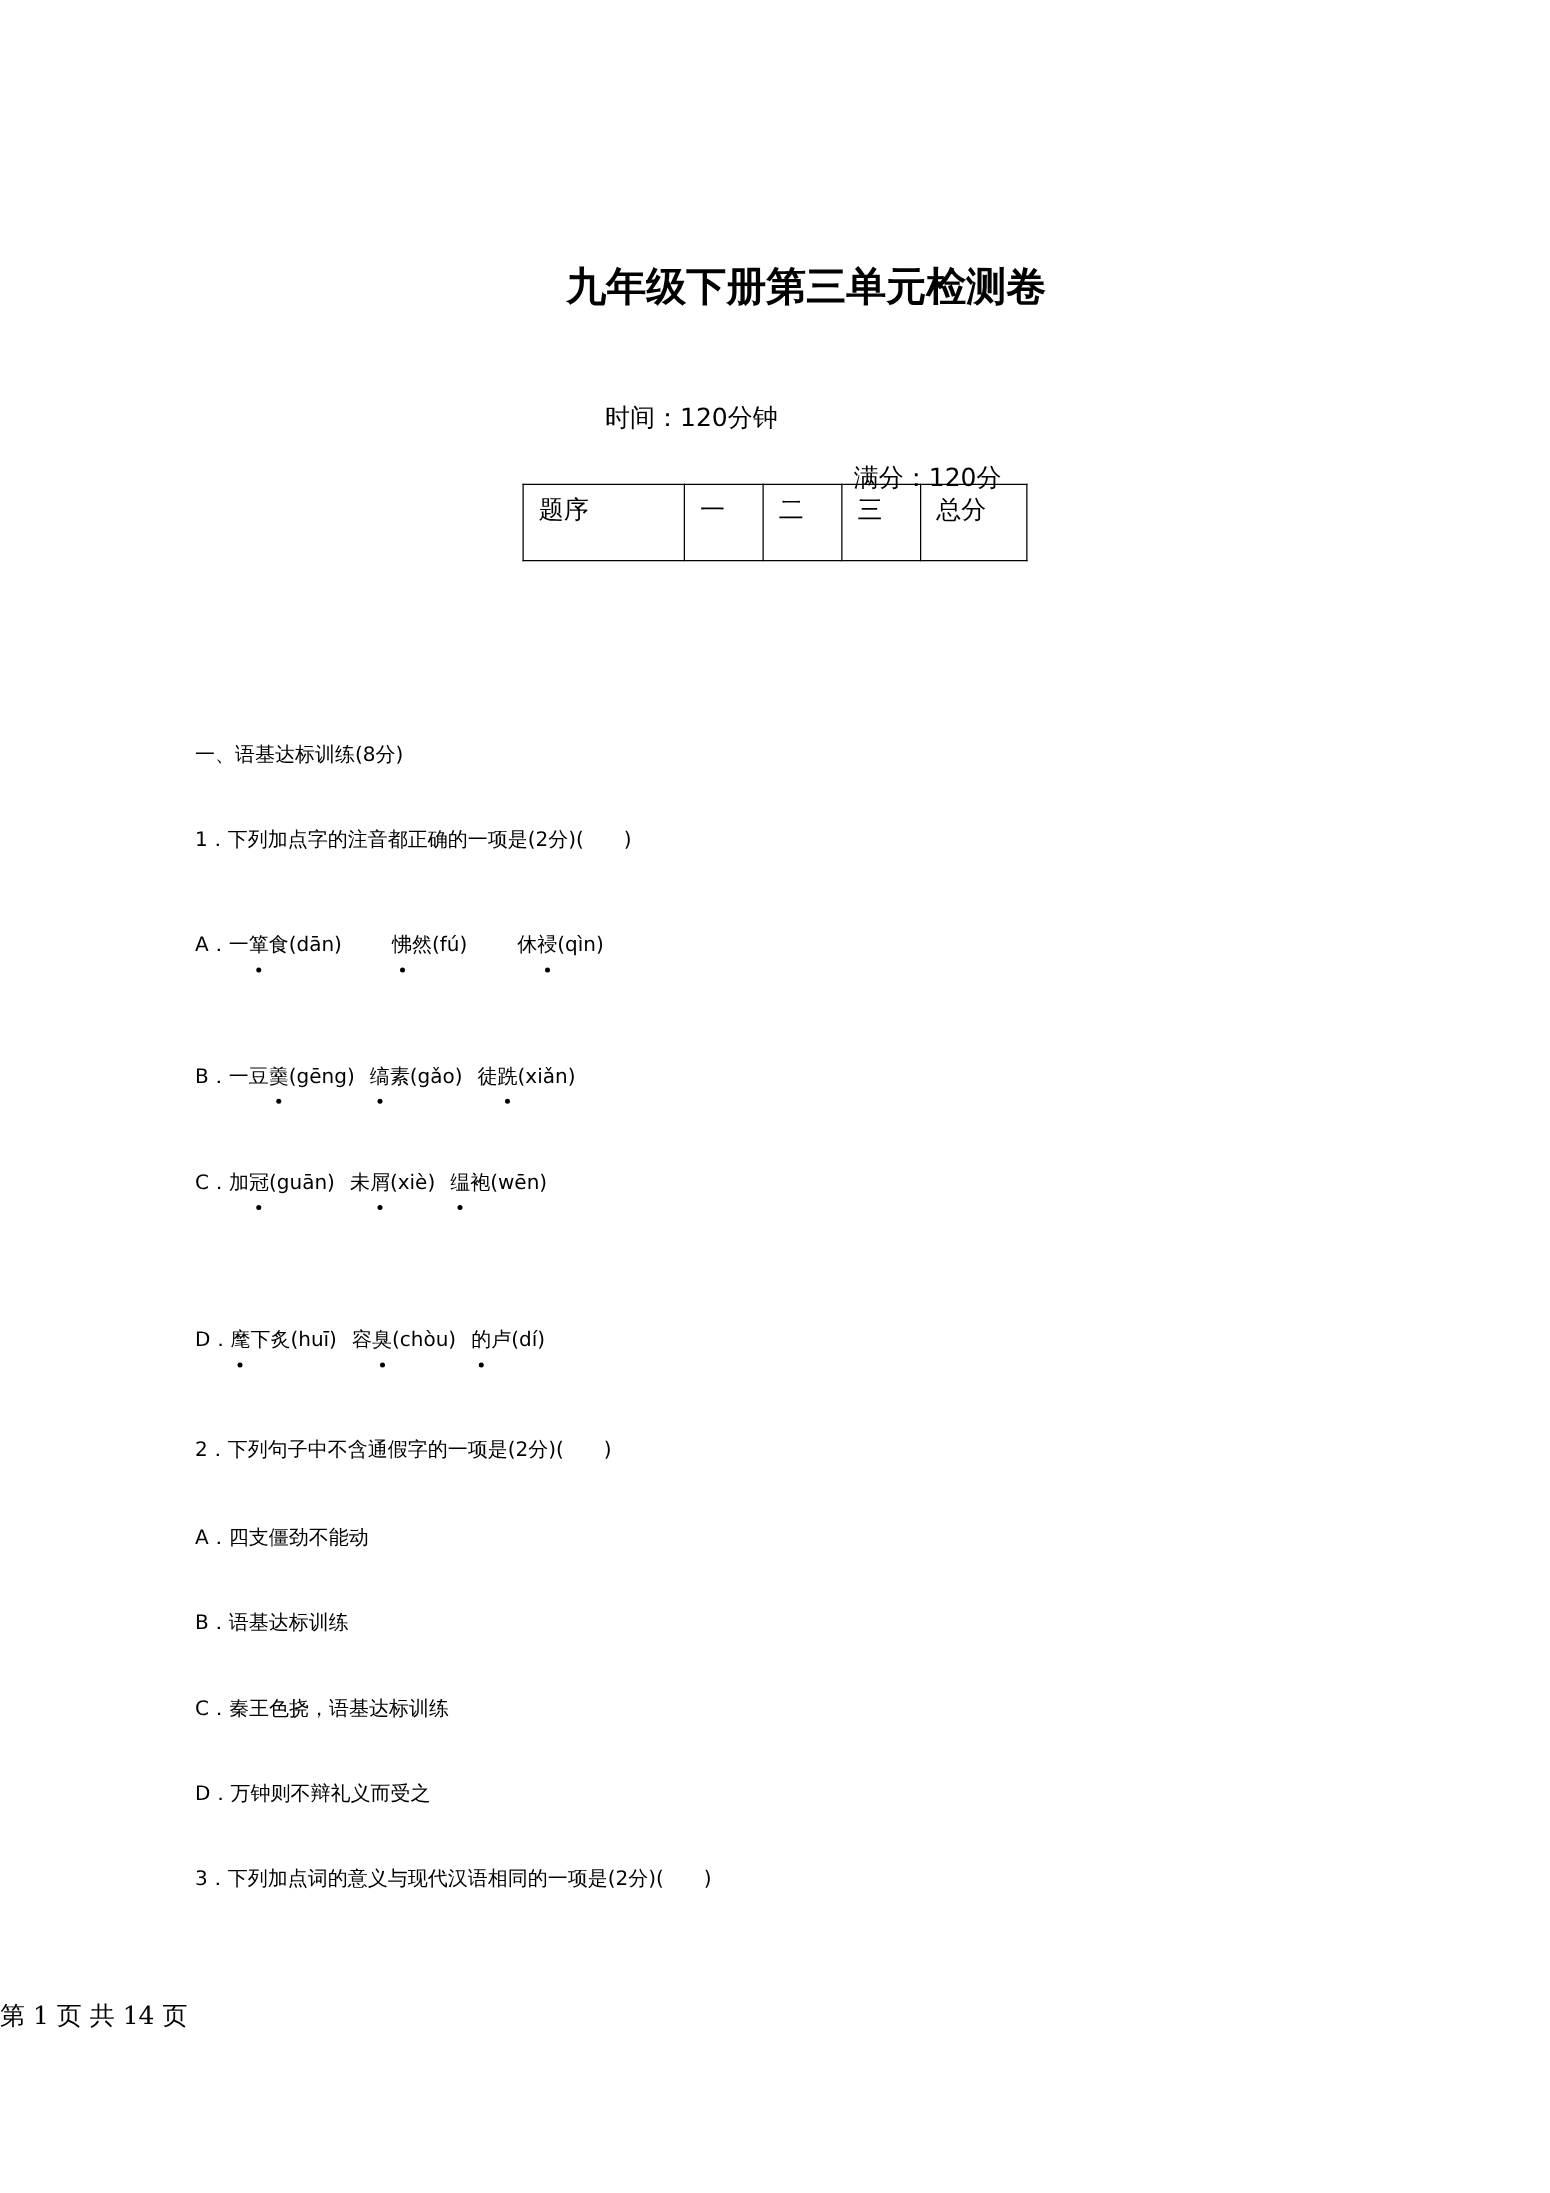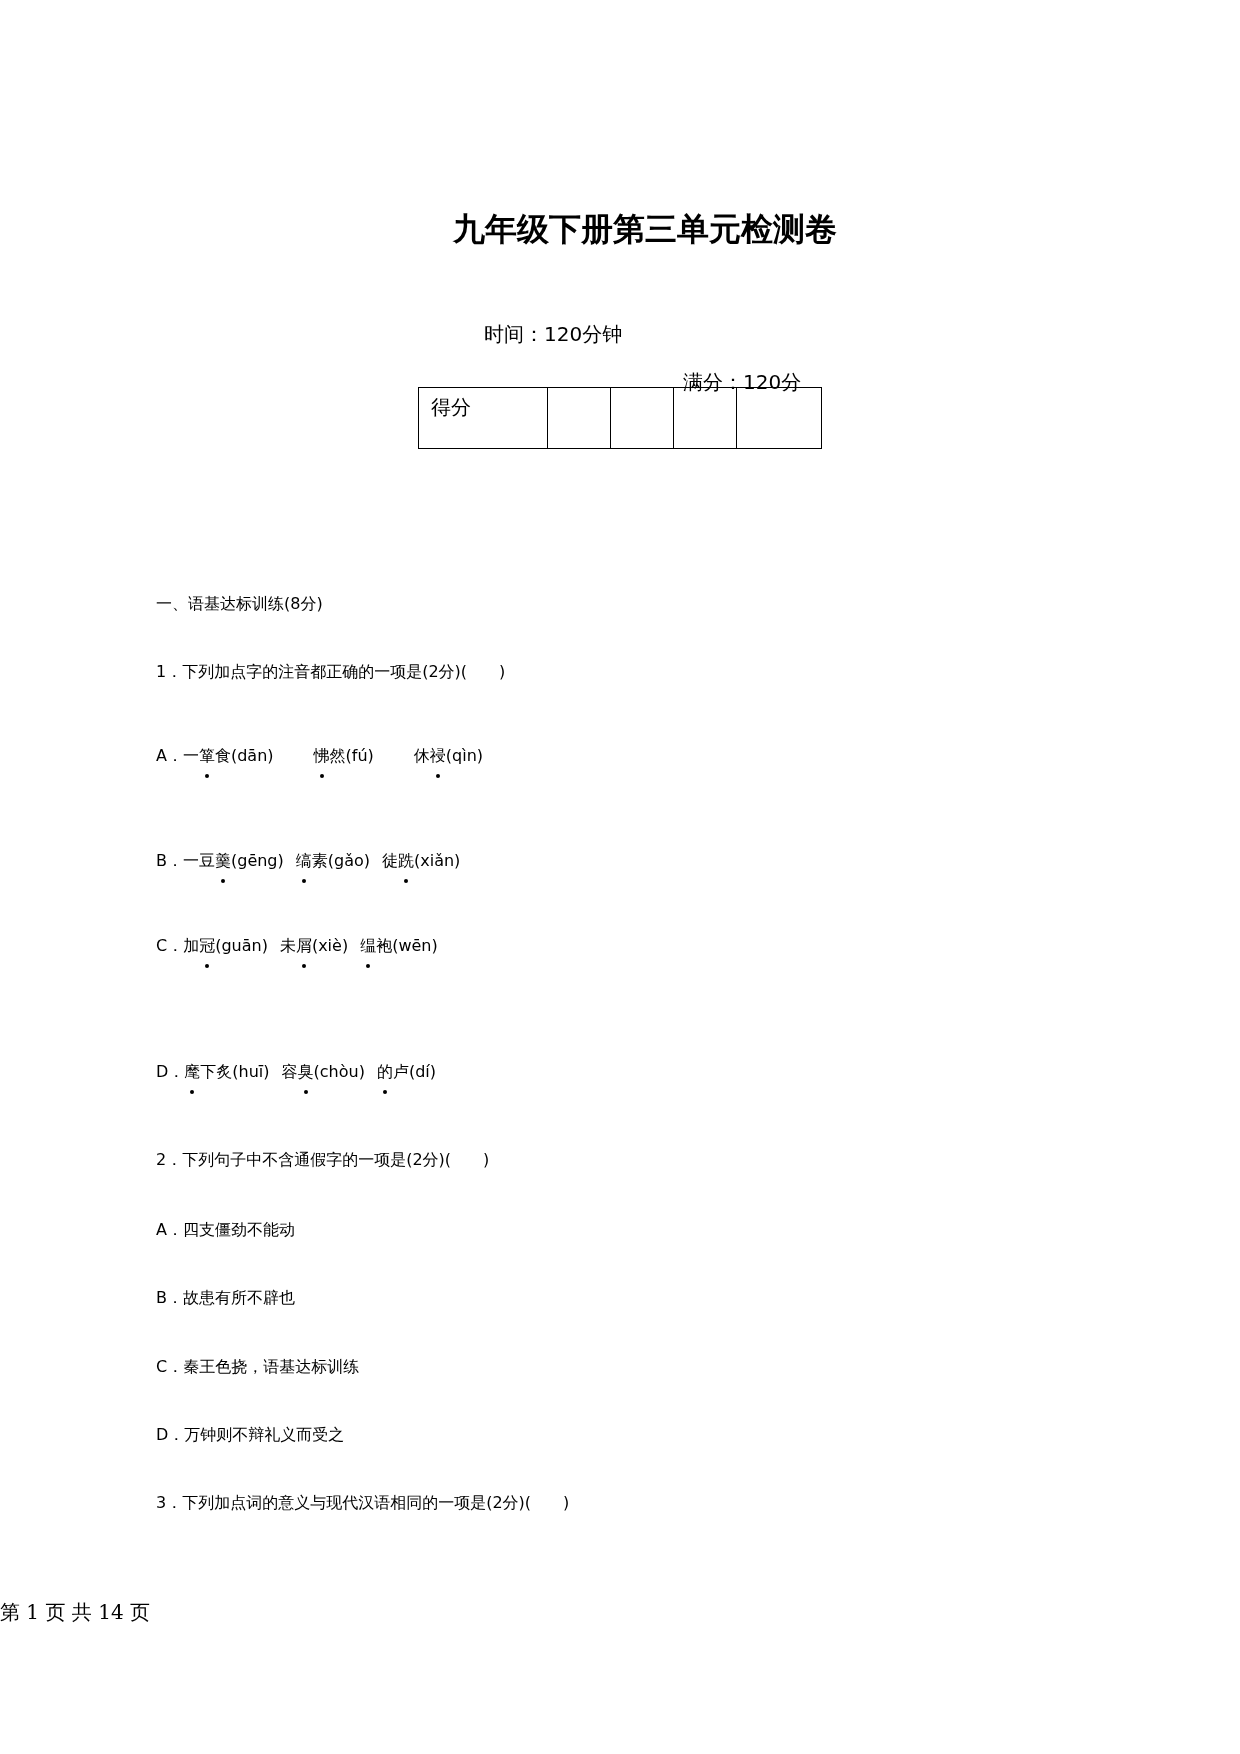--- a/index.html
+++ b/index.html
@@ -51,26 +51,26 @@
 </head>
 <body>
 
 <div class="abs title">九年级下册第三单元检测卷</div>
 
 <div class="abs meta meta-time">时间：120分钟</div>
 <div class="abs meta meta-score">满分：120分</div>
 
 <table class="score">
   <tbody>
-  <tr>
-    <td class="c0">得分</td>
-    <td class="c1"></td>
-    <td class="c2"></td>
-    <td class="c3"></td>
-    <td class="c4"></td>
+      <tr>
+    <td class="c0">题序</td>
+    <td class="c1">一</td>
+    <td class="c2">二</td>
+    <td class="c3">三</td>
+    <td class="c4">总分</td>
   </tr>
 </tbody>
   </table>
 
 <div class="abs line" style="top:592px;">一、语基达标训练(8分)</div>
 
 <div class="abs line" style="top:660px;">1．下列加点字的注音都正确的一项是(2分)(　　)</div>
 
 <div class="abs line" style="top:744px;">
   <span>A．</span><span>一</span><span class="dotted">箪</span><span>食(dān)</span><span class="gap-l"></span><span></span><span class="dotted">怫</span><span>然(fú)</span><span class="gap-l"></span><span>休</span><span class="dotted">祲</span><span>(qìn)</span>
@@ -83,19 +83,19 @@
 <div class="abs line" style="top:934px;">
   <span>C．</span><span>加</span><span class="dotted">冠</span><span>(guān)</span><span class="gap-s"></span><span>未</span><span class="dotted">屑</span><span>(xiè)</span><span class="gap-s"></span><span></span><span class="dotted">缊</span><span>袍(wēn)</span>
 </div>
 
 <div class="abs line" style="top:1060px;">
   <span>D．</span><span></span><span class="dotted">麾</span><span>下炙(huī)</span><span class="gap-s"></span><span>容</span><span class="dotted">臭</span><span>(chòu)</span><span class="gap-s"></span><span></span><span class="dotted">的</span><span>卢(dí)</span>
 </div>
 
 <div class="abs line" style="top:1148px;">2．下列句子中不含通假字的一项是(2分)(　　)</div>
 <div class="abs line" style="top:1218px;">A．四支僵劲不能动</div>
-<div class="abs line" style="top:1286px;">B．故患有所不辟也</div>
+<div class="abs line" style="top:1286px;">B．语基达标训练</div>
 <div class="abs line" style="top:1355px;">C．秦王色挠，语基达标训练</div>
 <div class="abs line" style="top:1423px;">D．万钟则不辩礼义而受之</div>
 
 <div class="abs line" style="top:1491px;">3．下列加点词的意义与现代汉语相同的一项是(2分)(　　)</div>
 
 <div class="abs footer">第 1 页 共 14 页</div>
 
 </body></html>

